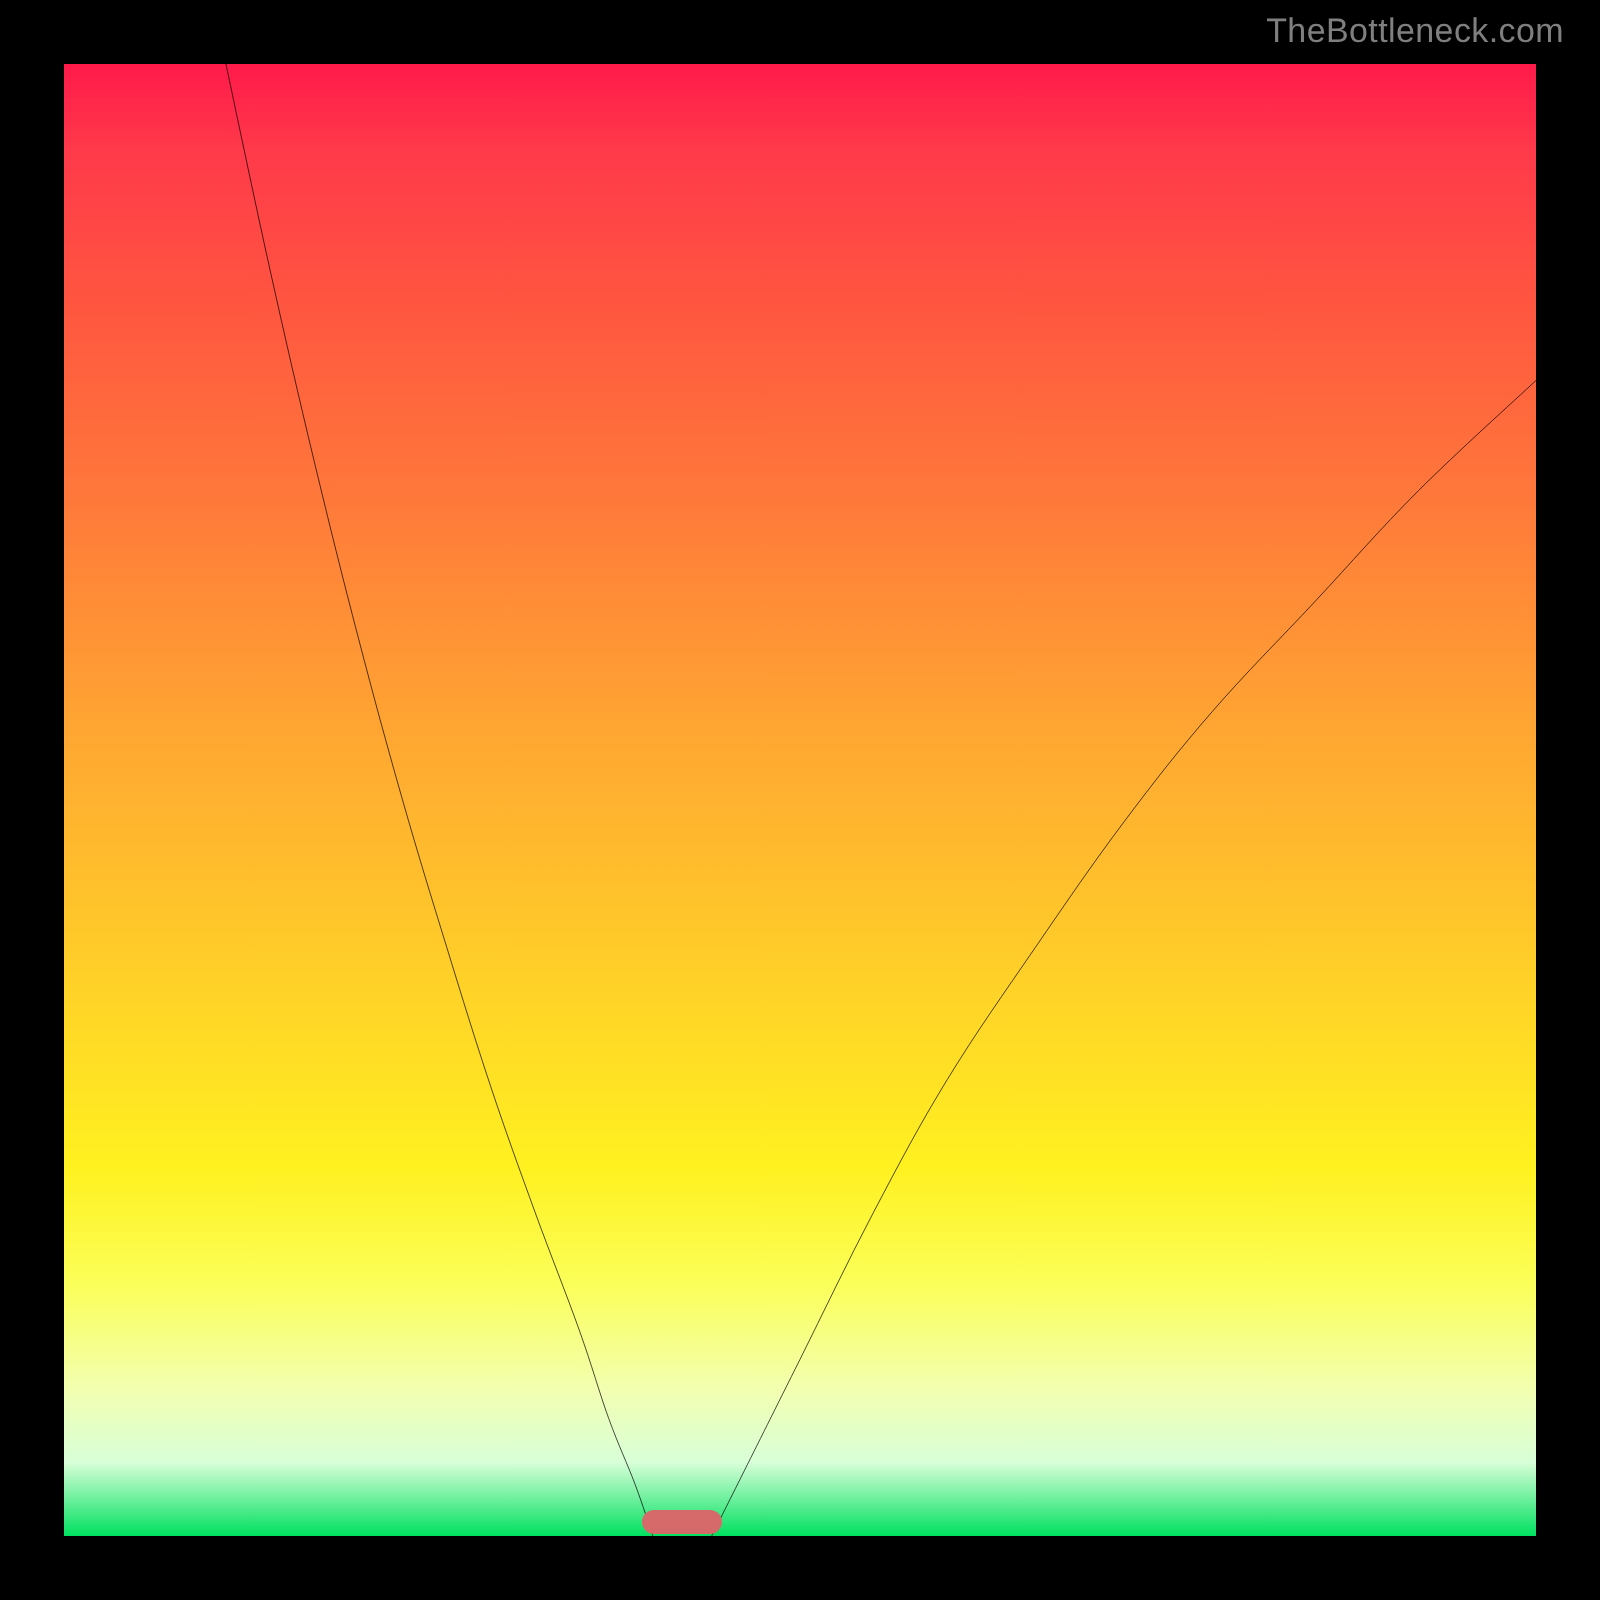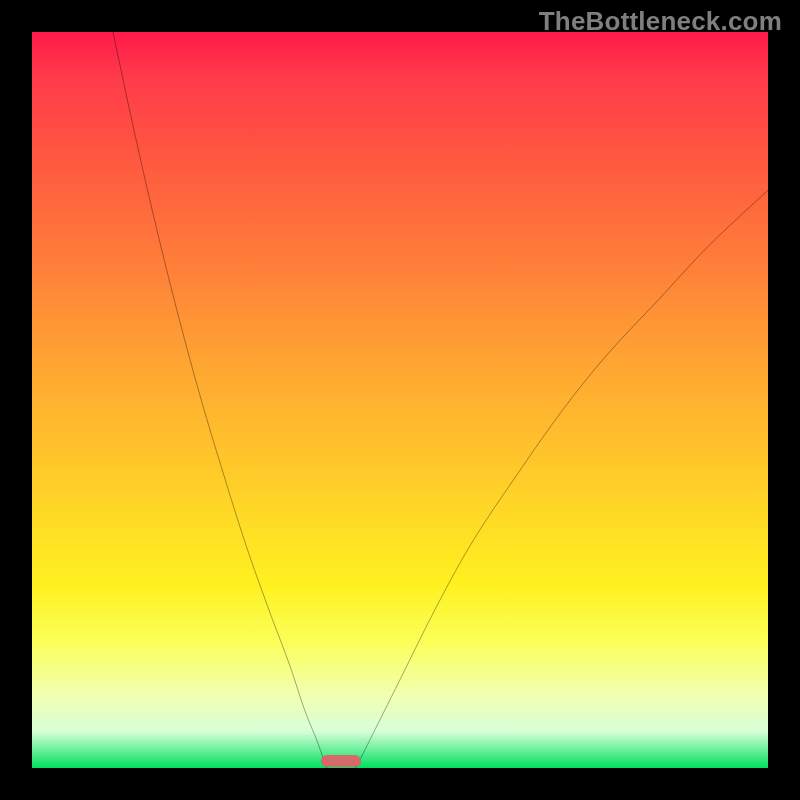--- a/index.html
+++ b/index.html
@@ -48,22 +48,22 @@
   .marker {
     position: absolute;
     background: #d66a6a;
     border-radius: 6px;
   }
   .watermark {
     position: absolute;
     top: 6px;
     right: 18px;
     color: #7f7f7f;
-    font-size: 26px;
-    font-weight: 700;
+    font-size: 17px;
+    font-weight: 400;
     letter-spacing: 0.2px;
   }
   svg.curve {
     position: absolute;
     inset: 0;
   }
 </style>
 </head>
 <body>
 

